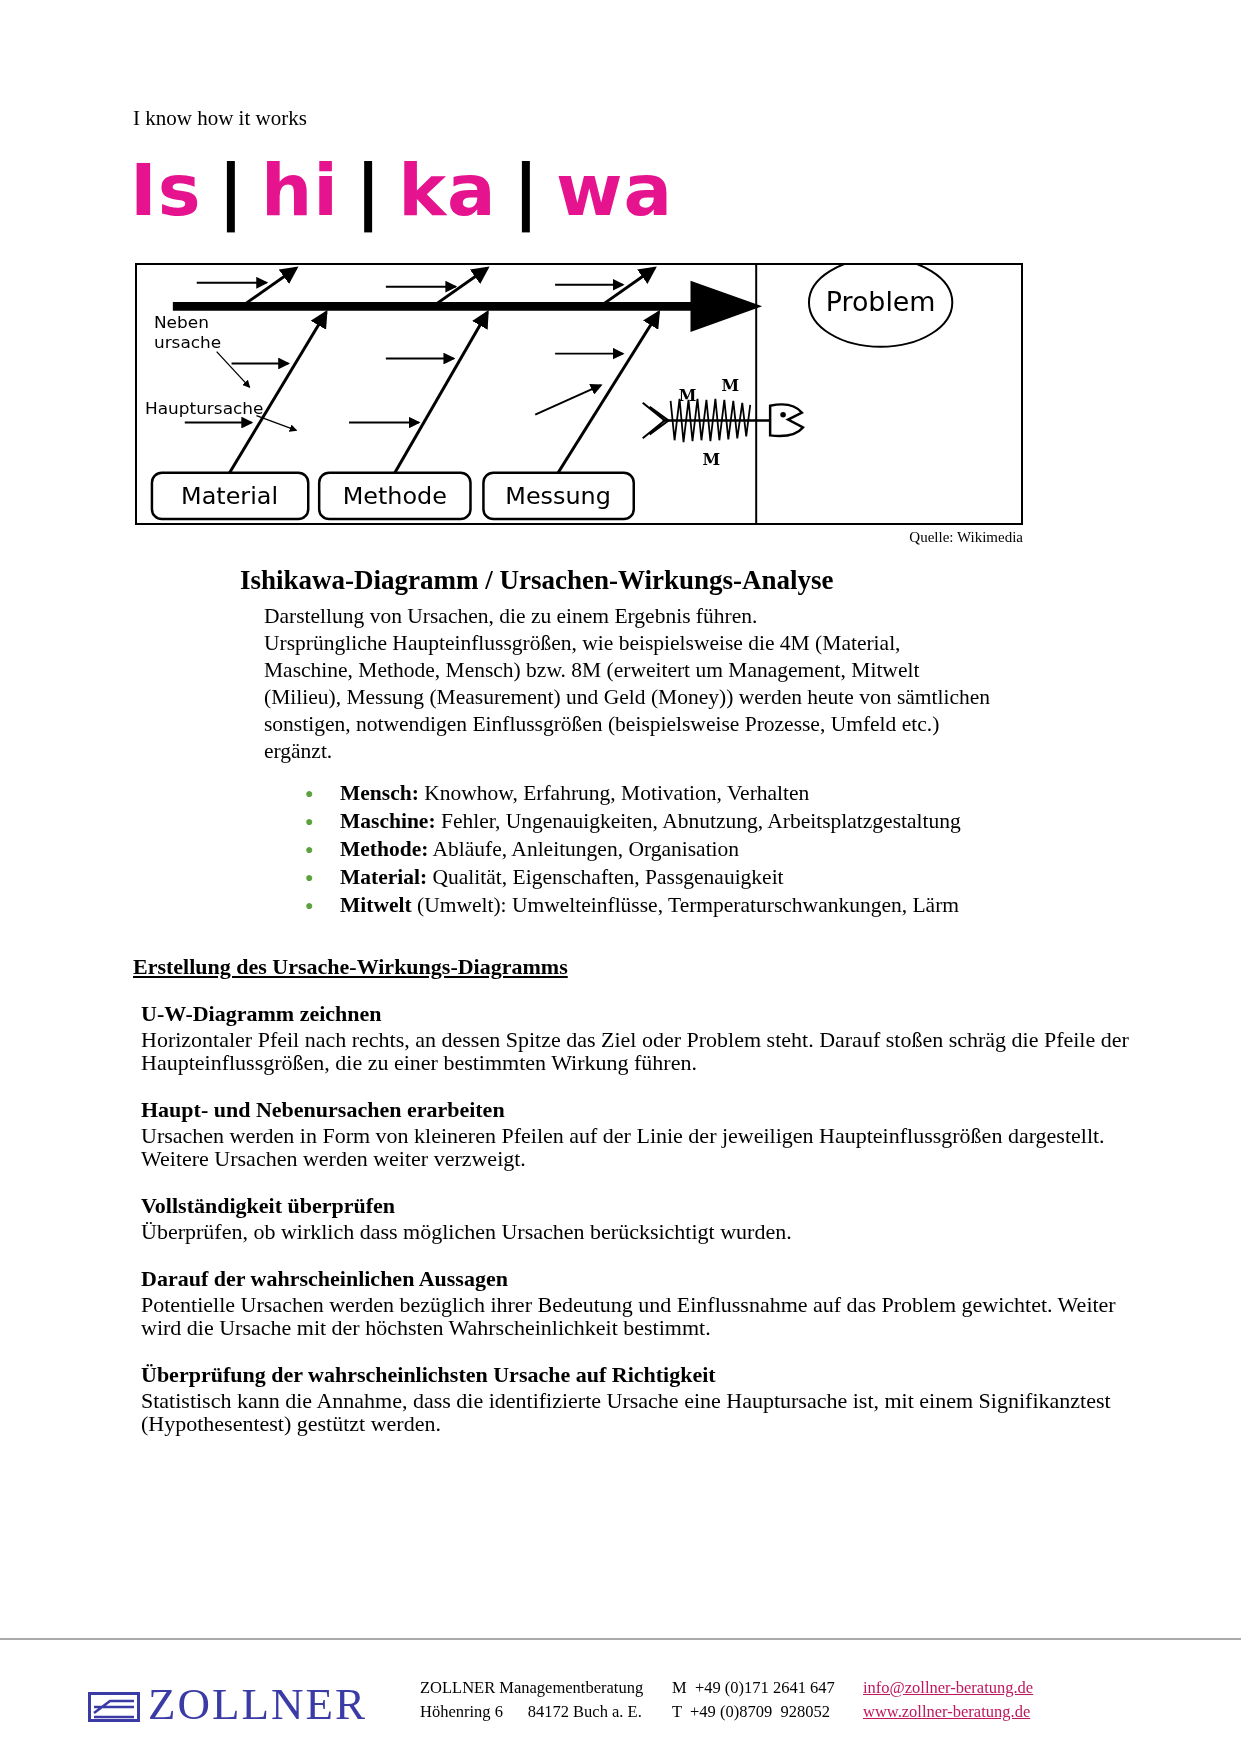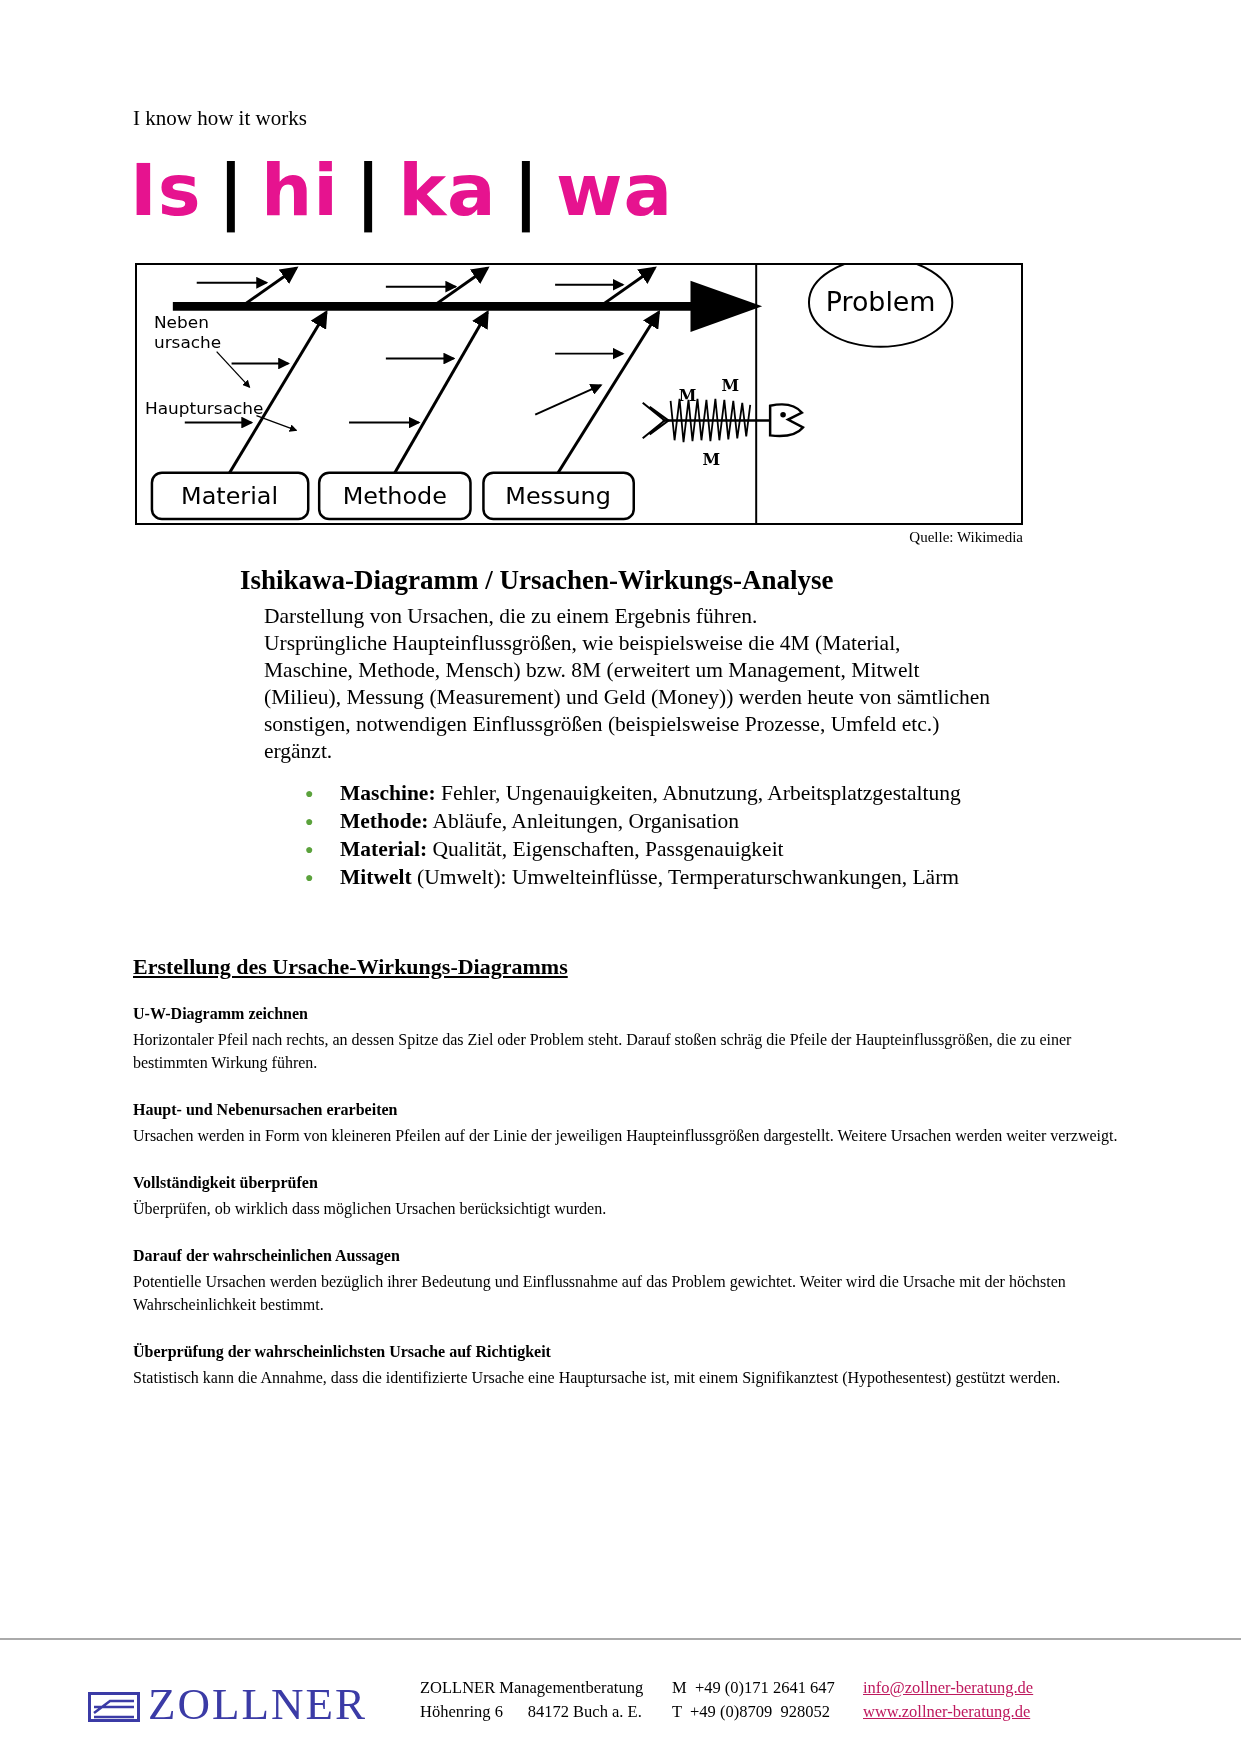--- a/index.html
+++ b/index.html
@@ -29,21 +29,21 @@
   .main-heading{position:absolute;left:240px;top:565px;margin:0;font-size:27px;font-weight:bold;}
   .intro{position:absolute;left:264px;top:603px;width:730px;font-size:21.5px;line-height:27px;}
   .bullets{position:absolute;left:303px;top:779px;margin:0;padding:0;list-style:none;
     font-size:21.5px;line-height:28px;}
   .bullets li{position:relative;padding-left:37px;}
   .bullets li::before{
     content:"●";position:absolute;left:2px;top:1px;font-size:14px;
     color:var(--bullet-green,#5ba23c);
   }
   .section-heading{position:absolute;left:133px;top:954px;font-size:22px;font-weight:bold;text-decoration:underline;}
-  .steps{position:absolute;left:133px;top:1002px;width:995px;font-size:16px;line-height:23px;}
+  .steps{position:absolute;left:141px;top:1002px;width:995px;font-size:22px;line-height:23px;}
   .step{margin-bottom:24px;}
   .step-title{font-weight:bold;margin-bottom:3px;}
   .footer-rule{position:absolute;left:0;top:1638px;width:1241px;height:0;
     border-top:2px solid #aaa;}
   .logo-icon{position:absolute;left:88px;top:1692px;}
   .logo-text{
     position:absolute;left:148px;top:1678px;
     font-family:"Liberation Serif",serif;font-weight:normal;font-size:45px;
     color:var(--logo-blue,#3b3ba6);letter-spacing:2px;
   }
@@ -137,20 +137,21 @@
   <div class="figure-caption">Quelle: Wikimedia</div>
 
   <h1 class="main-heading">Ishikawa-Diagramm / Ursachen-Wirkungs-Analyse</h1>
 
   <div class="intro">
     <div>Darstellung von Ursachen, die zu einem Ergebnis führen.</div>
     <div>Ursprüngliche Haupteinflussgrößen, wie beispielsweise die 4M (Material, Maschine, Methode, Mensch) bzw. 8M (erweitert um Management, Mitwelt (Milieu), Messung (Measurement) und Geld (Money)) werden heute von sämtlichen sonstigen, notwendigen Einflussgrößen (beispielsweise Prozesse, Umfeld etc.) ergänzt.</div>
   </div>
 
   <ul class="bullets">
+    <li><b>Mensch:</b><span> Knowhow, Erfahrung, Motivation, Verhalten</span></li>
     <li><b>Maschine:</b><span> Fehler, Ungenauigkeiten, Abnutzung, Arbeitsplatzgestaltung</span></li>
     <li><b>Methode:</b><span> Abläufe, Anleitungen, Organisation</span></li>
     <li><b>Material:</b><span> Qualität, Eigenschaften, Passgenauigkeit</span></li>
     <li><b>Mitwelt</b><span> (Umwelt): Umwelteinflüsse, Termperaturschwankungen, Lärm</span></li>
   </ul>
 
   <div class="section-heading">Erstellung des Ursache-Wirkungs-Diagramms</div>
 
   <div class="steps">
     <div class="step">

